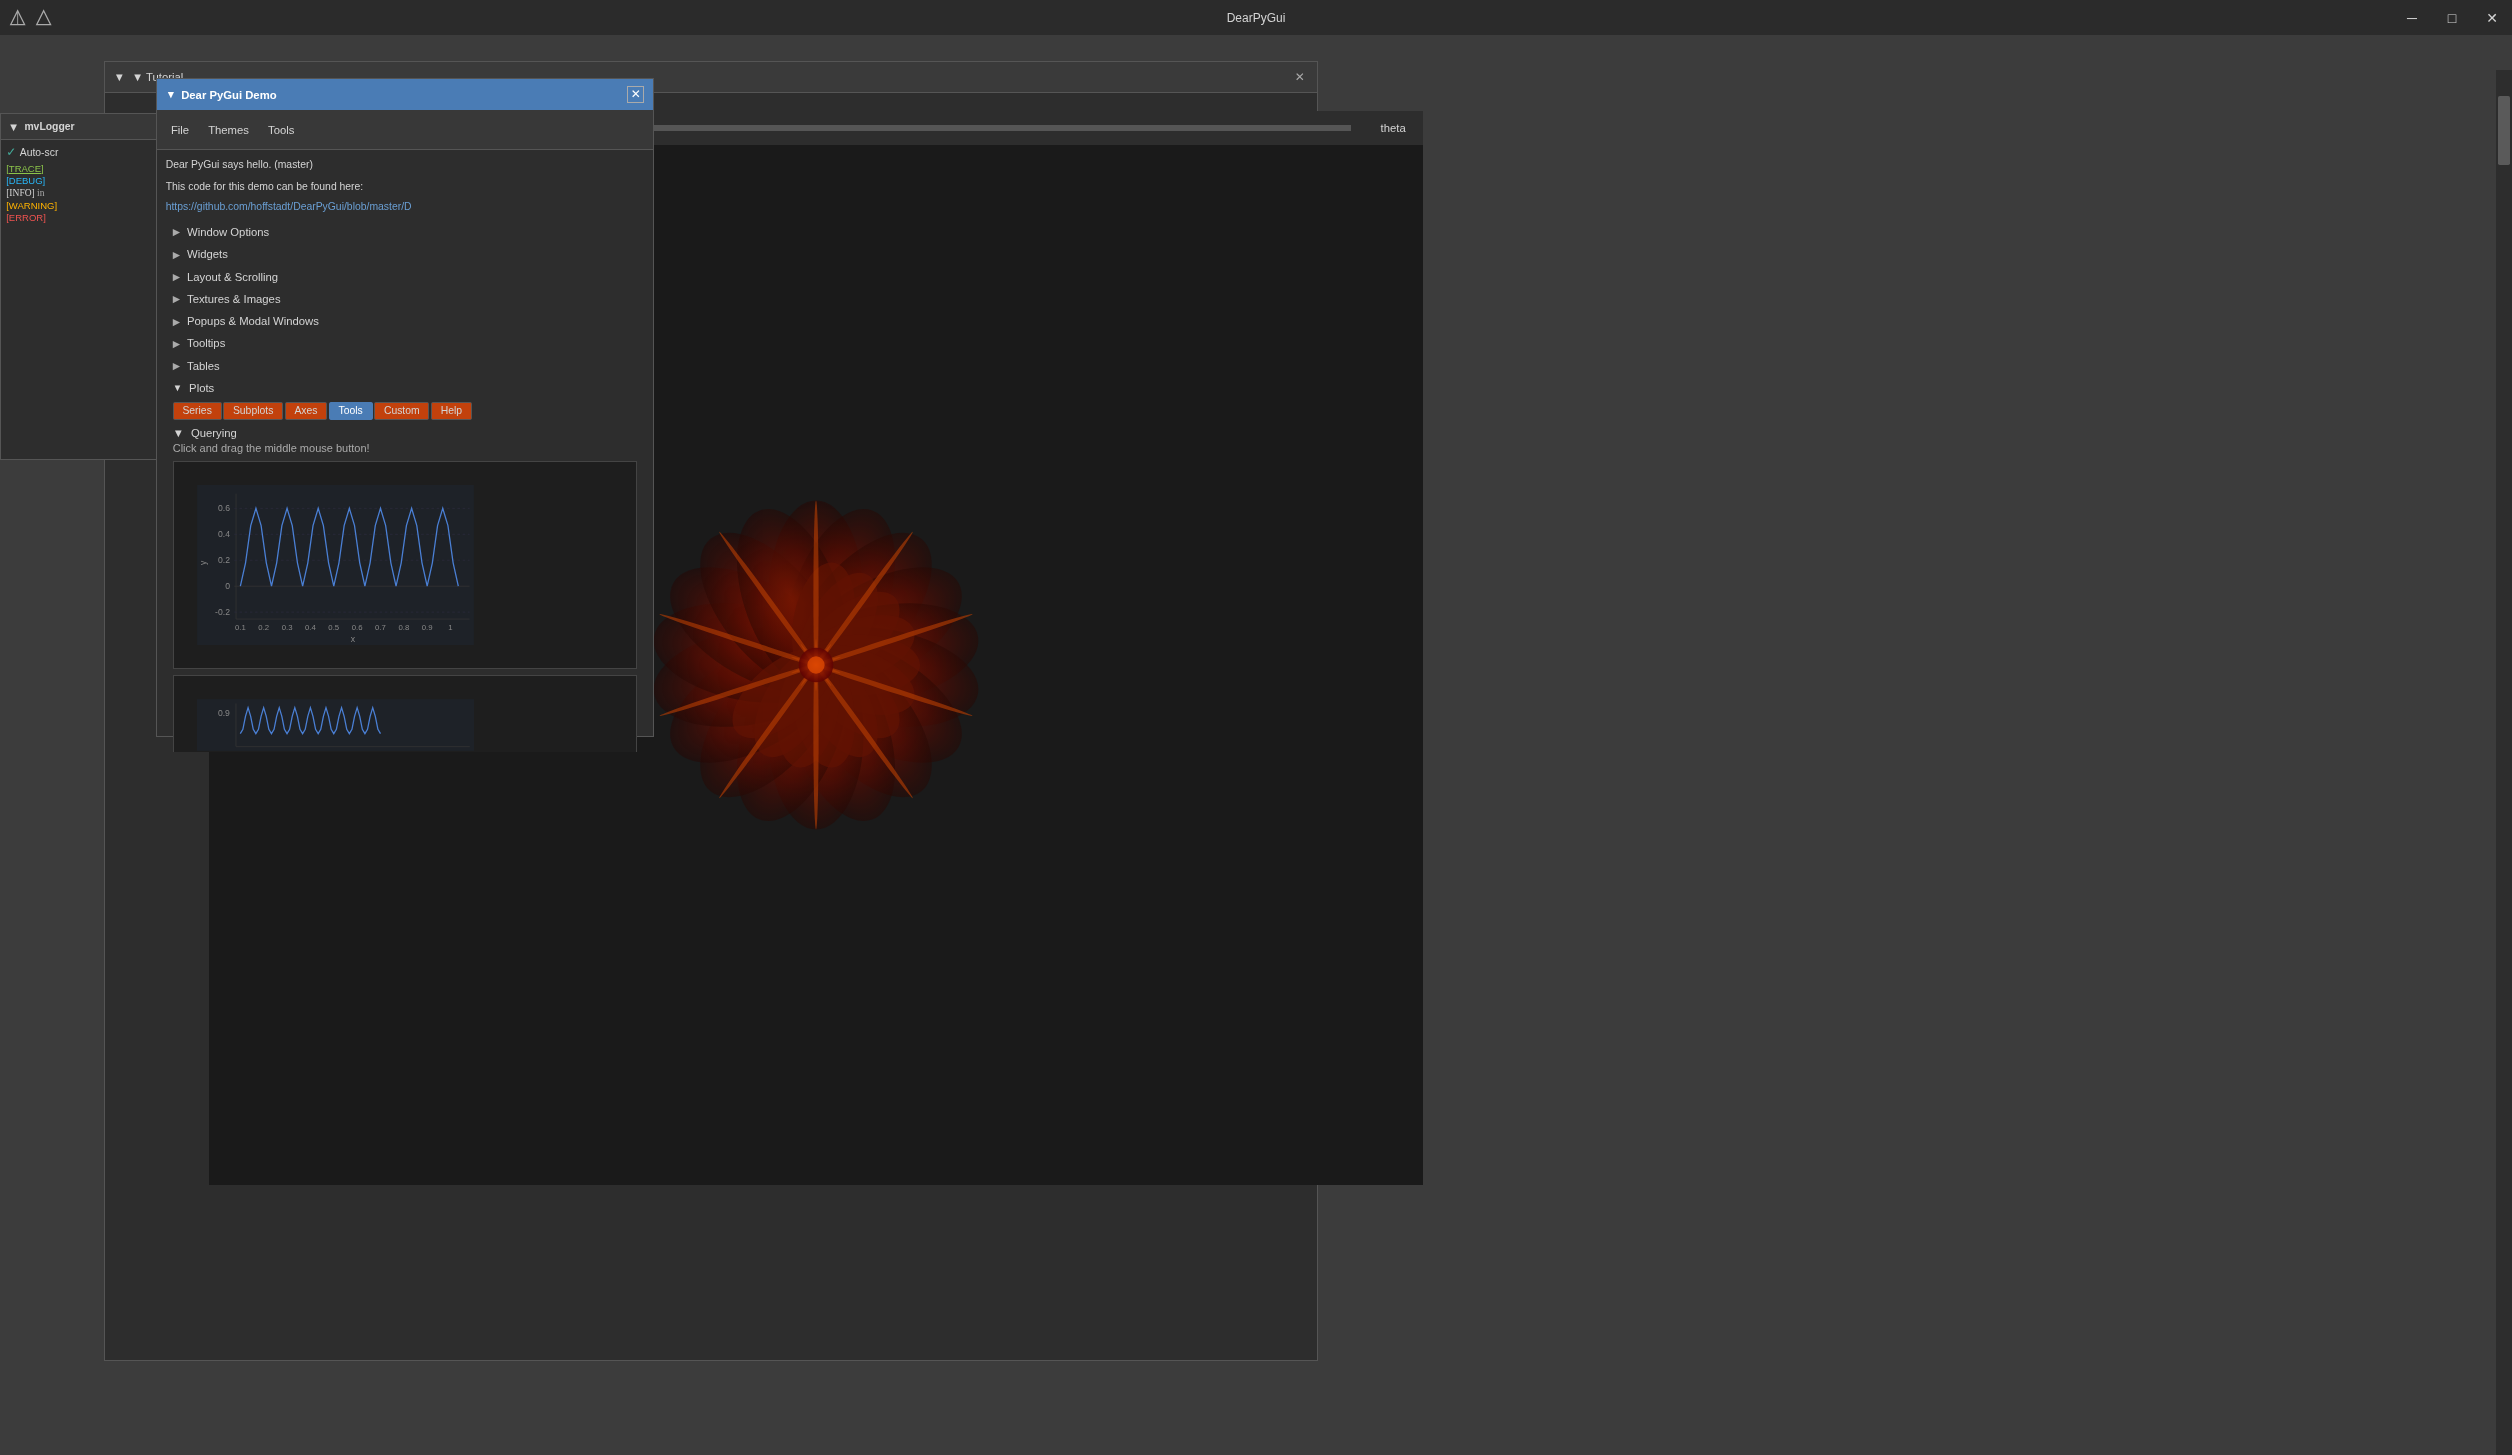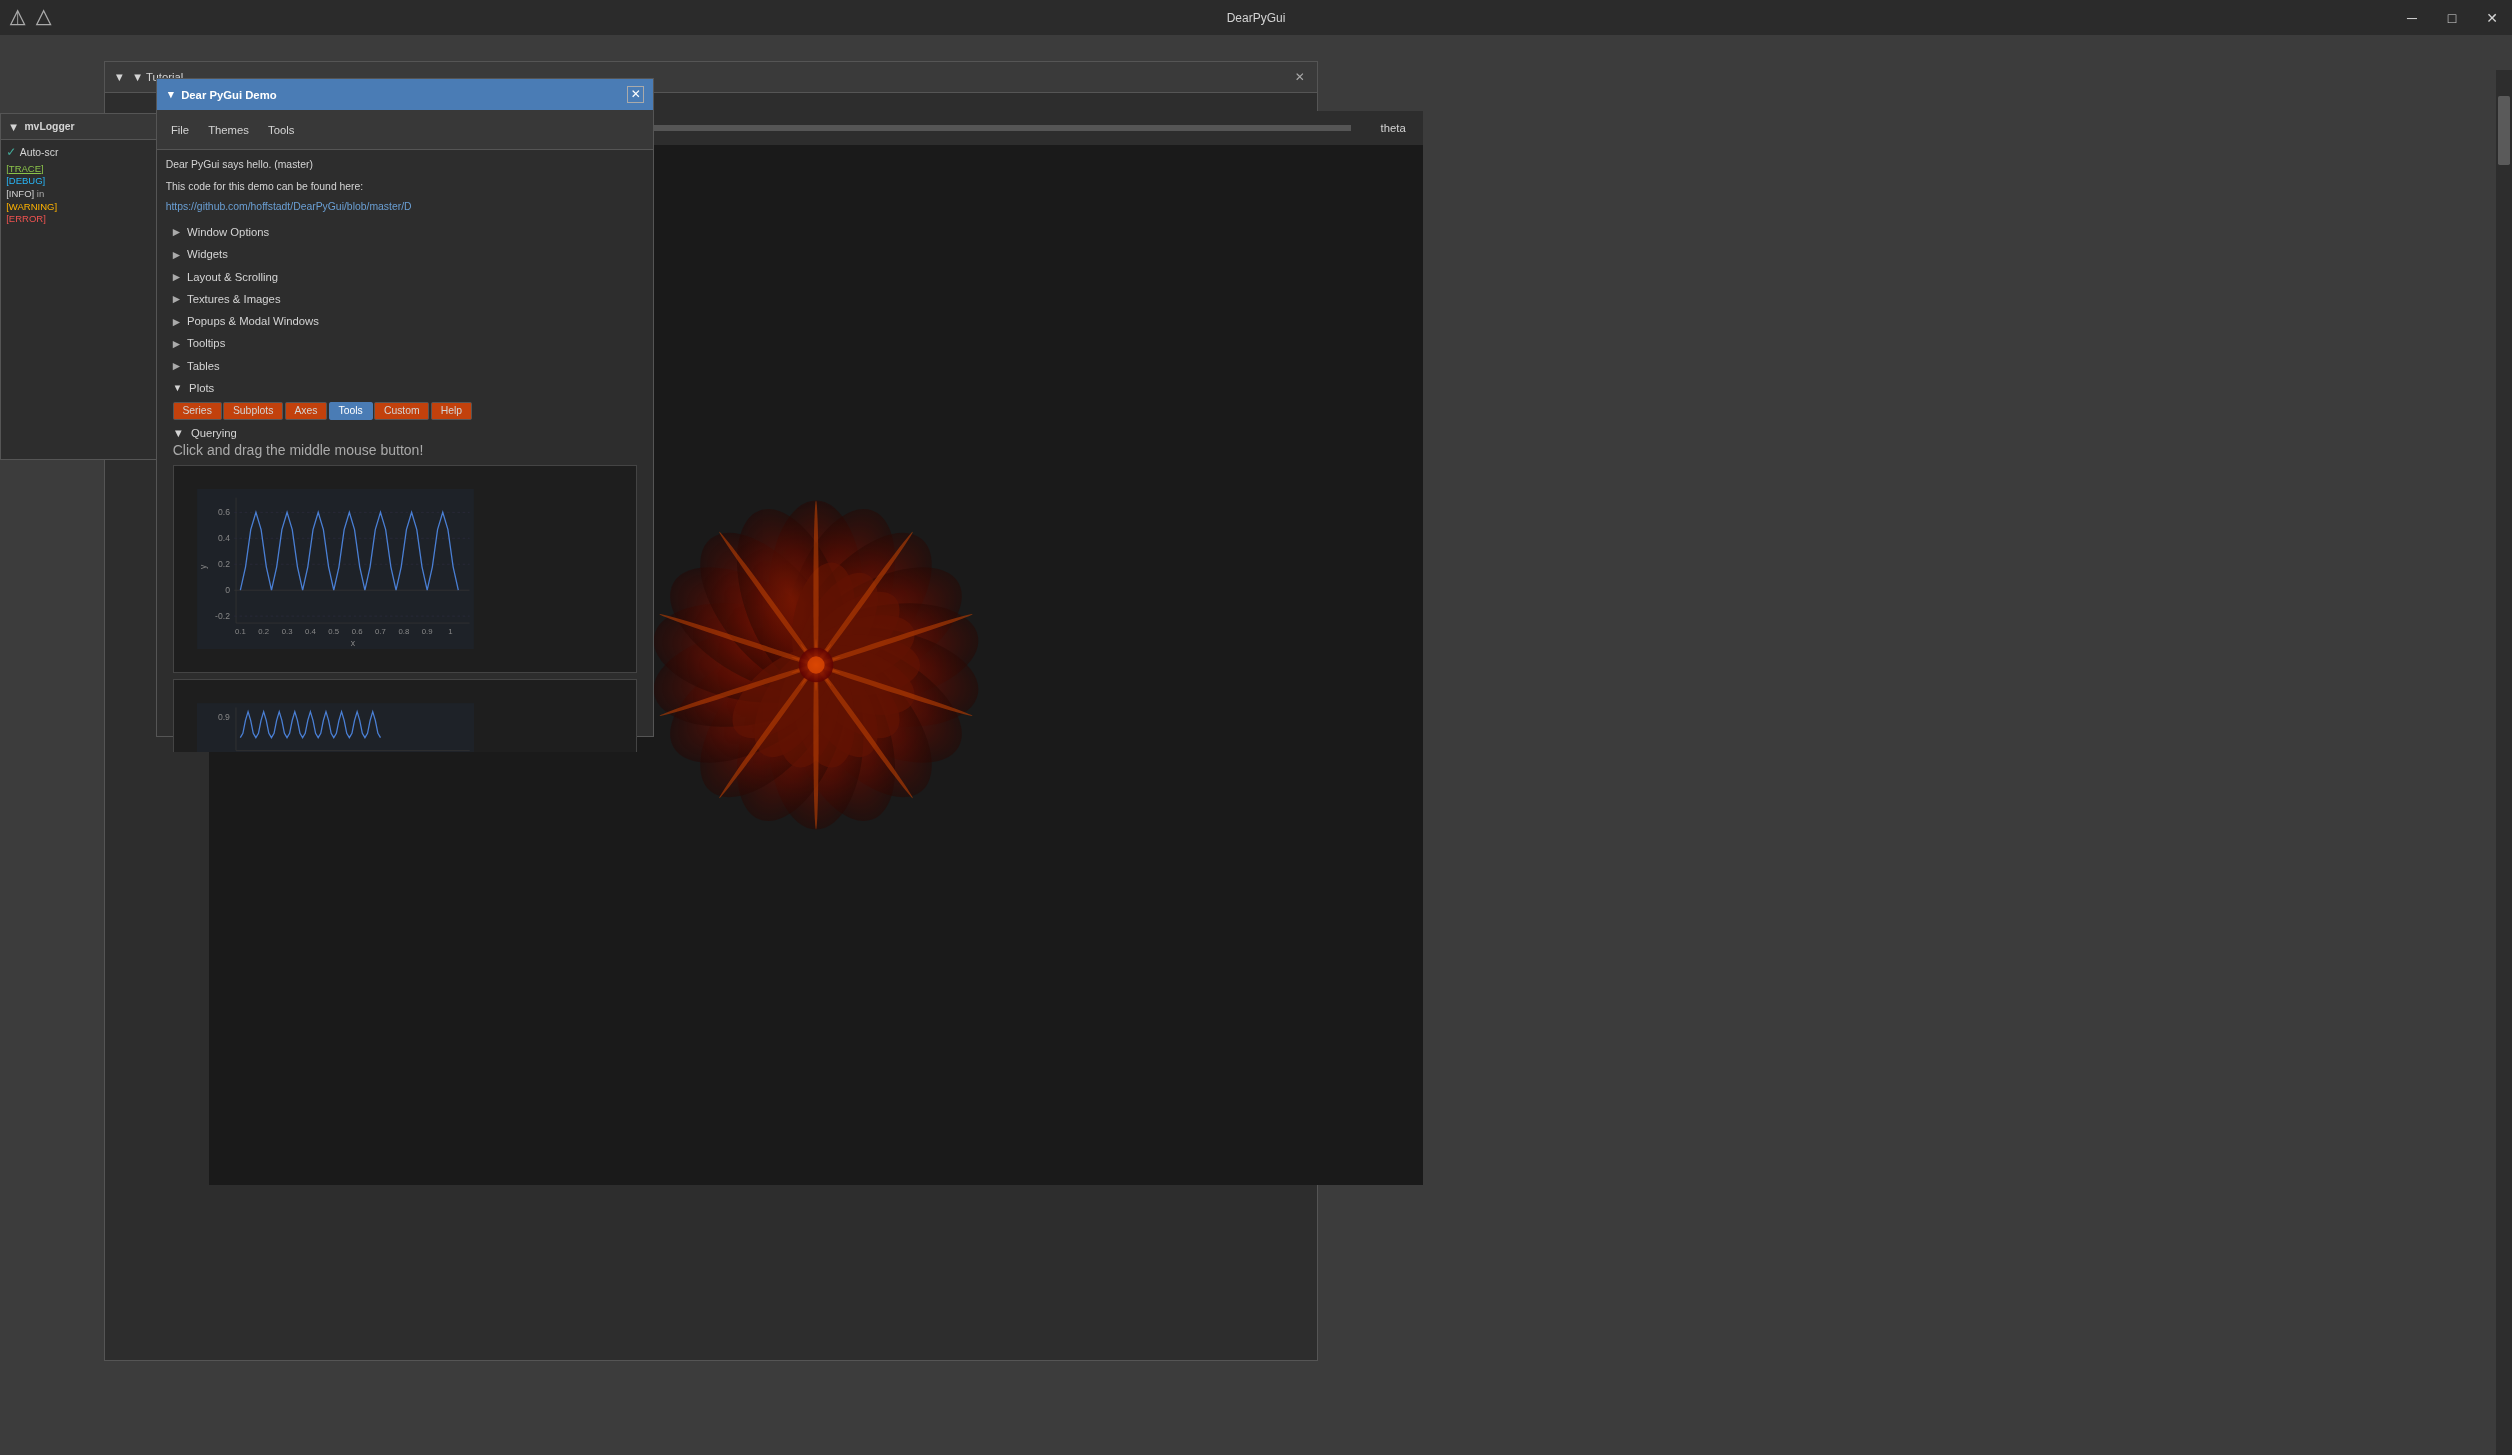--- a/index.html
+++ b/index.html
@@ -236,21 +236,21 @@
       color: #fff;
     }
 
     
     .querying-section { padding: 3.5px 7px; }
     .querying-header {
       display: flex; align-items: center;
       font-size: 11.3px; color: #d4d4d4;
       margin-bottom: 3.5px; cursor: pointer;
     }
-    .querying-desc { font-size: 14px; color: #aaa; margin-bottom: 7px; }
+    .querying-desc { font-size: 11px; color: #aaa; margin-bottom: 7px; }
 
     
     .chart-container {
       background: #1e1e1e;
       border: 0.9px solid #444;
       padding: 23px;
       margin-bottom: 5.2px;
     }
     .chart-svg { display: block; }
 
@@ -272,21 +272,21 @@
       padding: 0 7px;
       gap: 5.2px;
       border-bottom: 0.9px solid #555;
     }
     .log-title { color: #d4d4d4; font-size: 10.4px; font-weight: bold; }
     .log-content { padding: 5.2px; }
     .log-checkbox { display: flex; align-items: center; gap: 3.5px; font-size: 10.4px; color: #d4d4d4; margin-bottom: 3.5px; }
     .log-entry { font-size: 9.5px; margin-bottom: 1.7px; }
     .log-trace { color: #8bc34a; text-decoration: underline; }
     .log-debug { color: #29b6f6; }
-    .log-info { color: #d4d4d4; }
+    .log-info { color: #d4d4d4; font-family: Liberation Serif, serif; }
     .log-warning { color: #ffb300; }
     .log-error { color: #ef5350; }
 
     
     .right-scrollbar {
       position: absolute;
       right: 0;
       top: 35px;
       width: 15.6px;
       height: 1421px;

